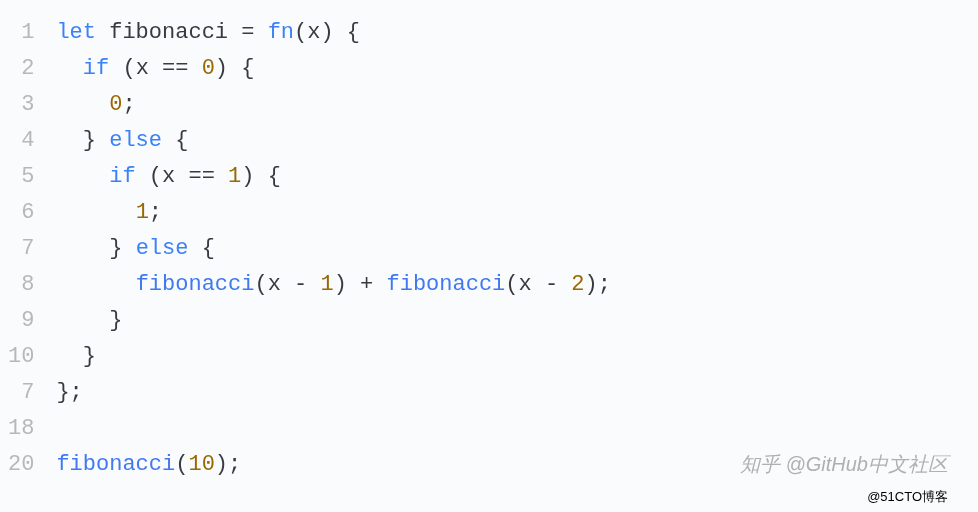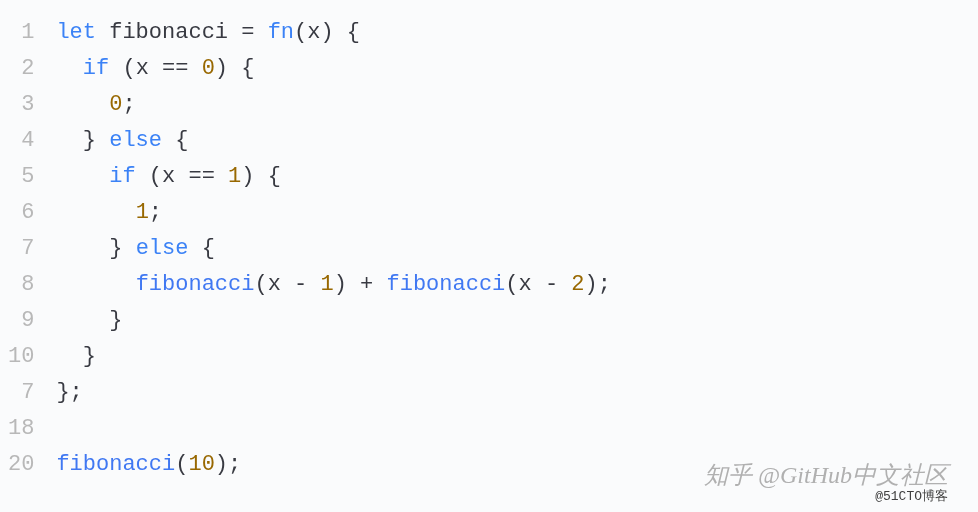--- a/index.html
+++ b/index.html
@@ -42,35 +42,35 @@
     .kw { color: #3b82f6; }
     .id { color: #383a42; }
     .fn { color: #4078f2; }
     .op { color: #383a42; }
     .paren { color: #383a42; }
     .brace { color: #383a42; }
     .num { color: #986801; }
     .semi { color: #383a42; }
     .watermark {
       position: absolute;
-      bottom: 18px;
+      bottom: 32px;
       right: 30px;
       color: #b0b0b0;
-      font-family: Liberation Serif, serif;
-      font-size: 24px;
+      font-family: Liberation Sans, sans-serif;
+      font-size: 20px;
       font-style: italic;
       pointer-events: none;
       user-select: none;
     }
     .watermark2 {
       position: absolute;
       bottom: 4px;
       right: 30px;
-      color: #404040;
-      font-family: Liberation Mono, monospace;
+      color: #000000;
+      font-family: Liberation Sans, sans-serif;
       font-size: 13px;
       pointer-events: none;
       user-select: none;
       margin-left: 16px;
     }
   </style>
 </head>
 <body>
 
 <div class="code-container">

